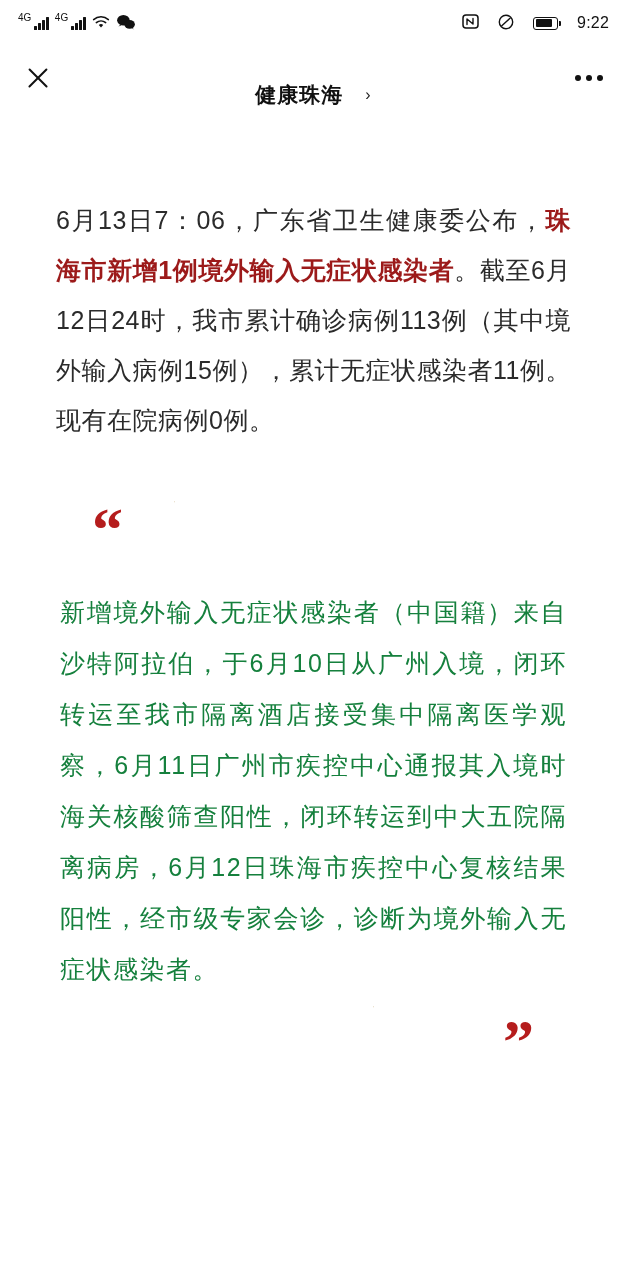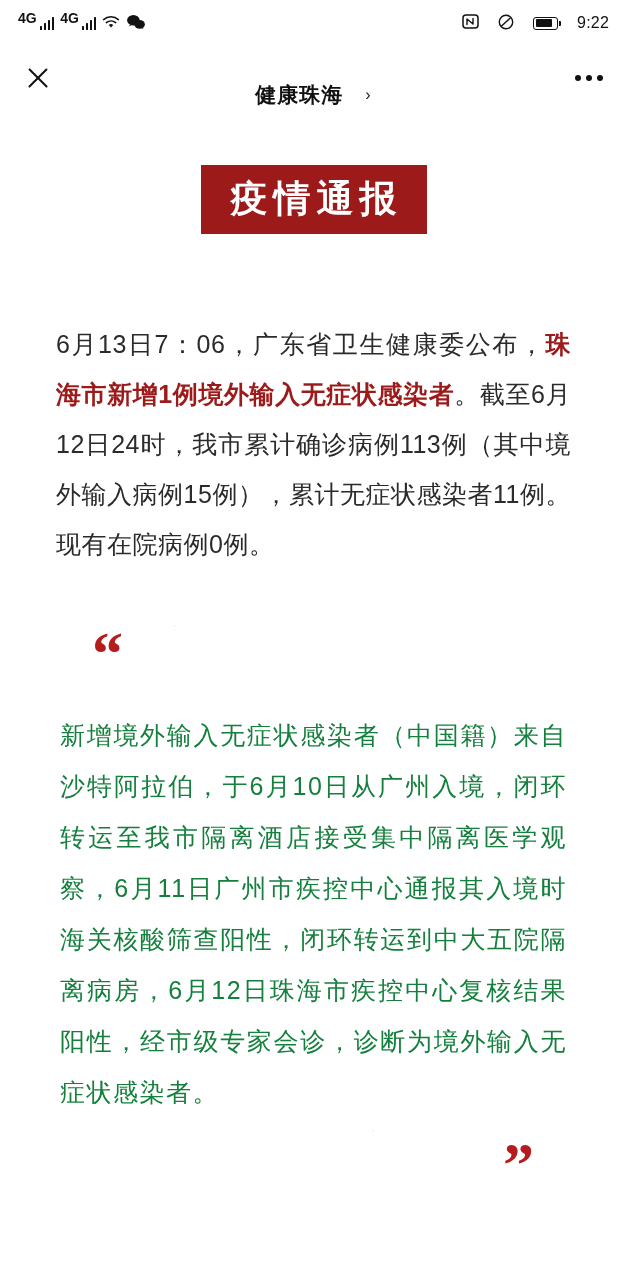--- a/index.html
+++ b/index.html
@@ -31,26 +31,25 @@
     display: flex;
     align-items: center;
     gap: 6px;
   }
   .status-right {
     display: flex;
     align-items: center;
     gap: 19px;
   }
   .net-label {
-    font-size: 14px;
+    font-size: 10px;
     line-height: 1;
     position: relative;
     top: -5px;
     margin-right: -3px;
-    font-weight: bold;
   }
   .bars {
     display: inline-flex;
     align-items: flex-end;
     gap: 1.5px;
     height: 14px;
   }
   .bars i {
     display: block;
     width: 2.5px;
@@ -319,23 +318,20 @@
   </div>
   <div class="more-icon">
     <span></span>
     <span></span>
     <span></span>
   </div>
 </div>
 
 <div class="article">
 
-  <div class="banner-wrap">
-    <div class="banner">疫情通报</div>
-  </div>
 
   <div class="lead">
     <span>6月13日7：06，广东省卫生健康委公布，</span><span class="hl">珠海市新增1例境外输入无症状感染者</span><span>。截至6月12日24时，我市累计确诊病例113例（其中境外输入病例15例），累计无症状感染者11例。现有在院病例0例。</span>
   </div>
 
   <div class="quote-block">
     <div class="slash-top"></div>
     <div class="quote-mark">“</div>
     <div class="quote-body">新增境外输入无症状感染者（中国籍）来自沙特阿拉伯，于6月10日从广州入境，闭环转运至我市隔离酒店接受集中隔离医学观察，6月11日广州市疾控中心通报其入境时海关核酸筛查阳性，闭环转运到中大五院隔离病房，6月12日珠海市疾控中心复核结果阳性，经市级专家会诊，诊断为境外输入无症状感染者。</div>
     <div class="quote-close-row">

